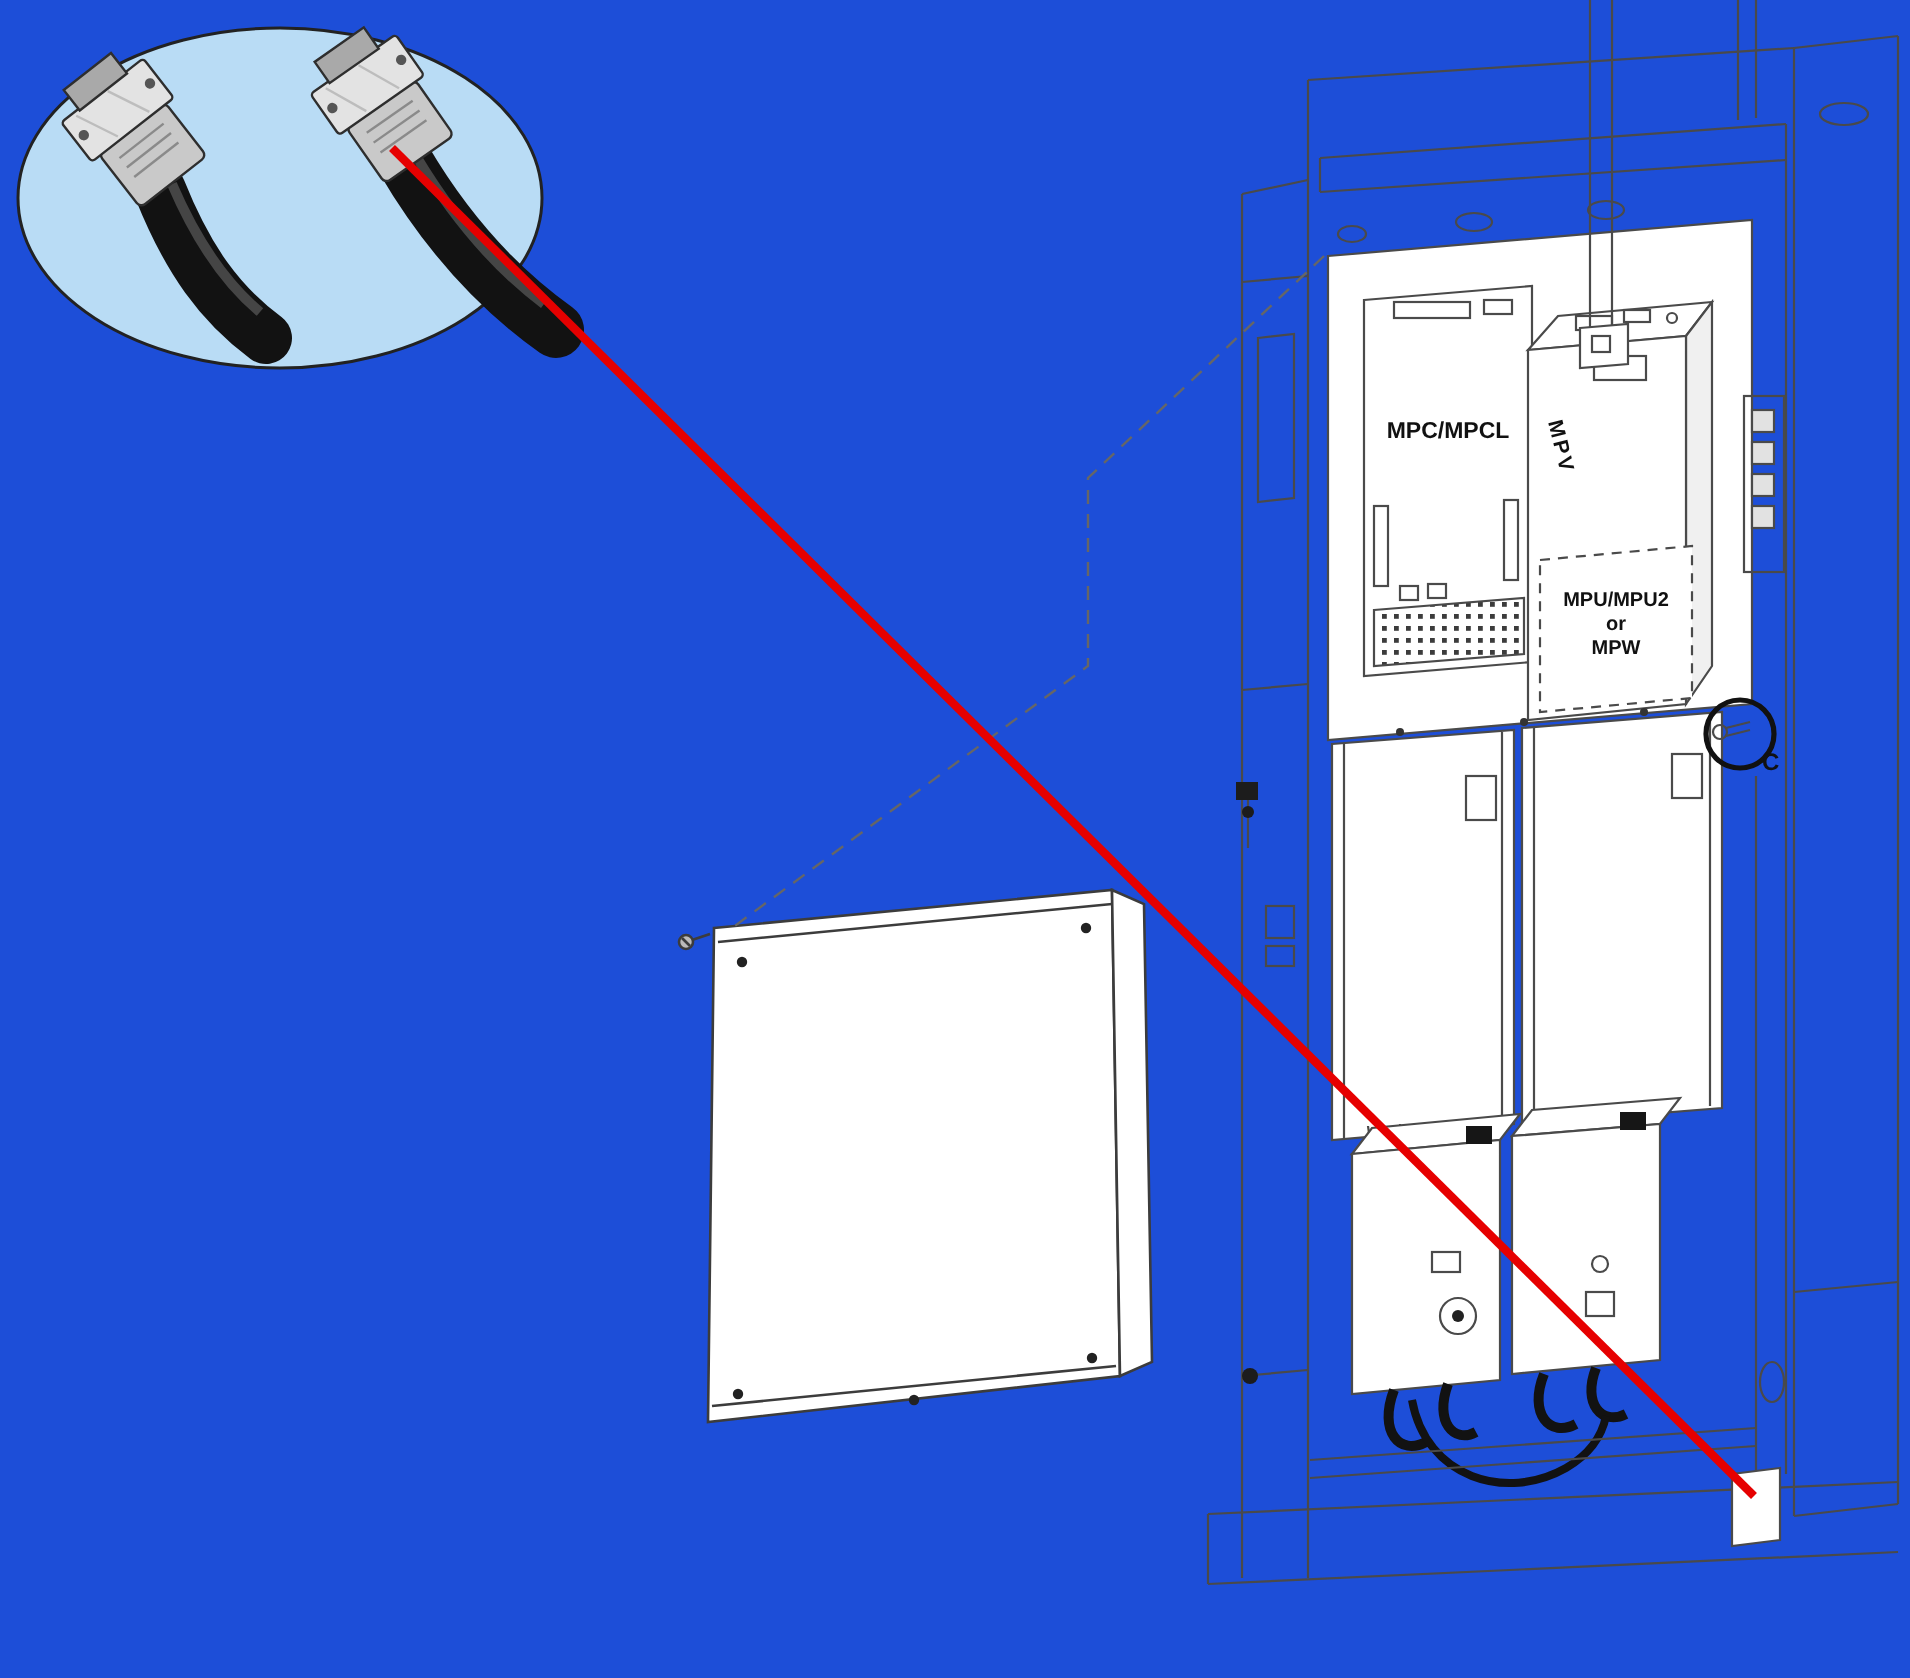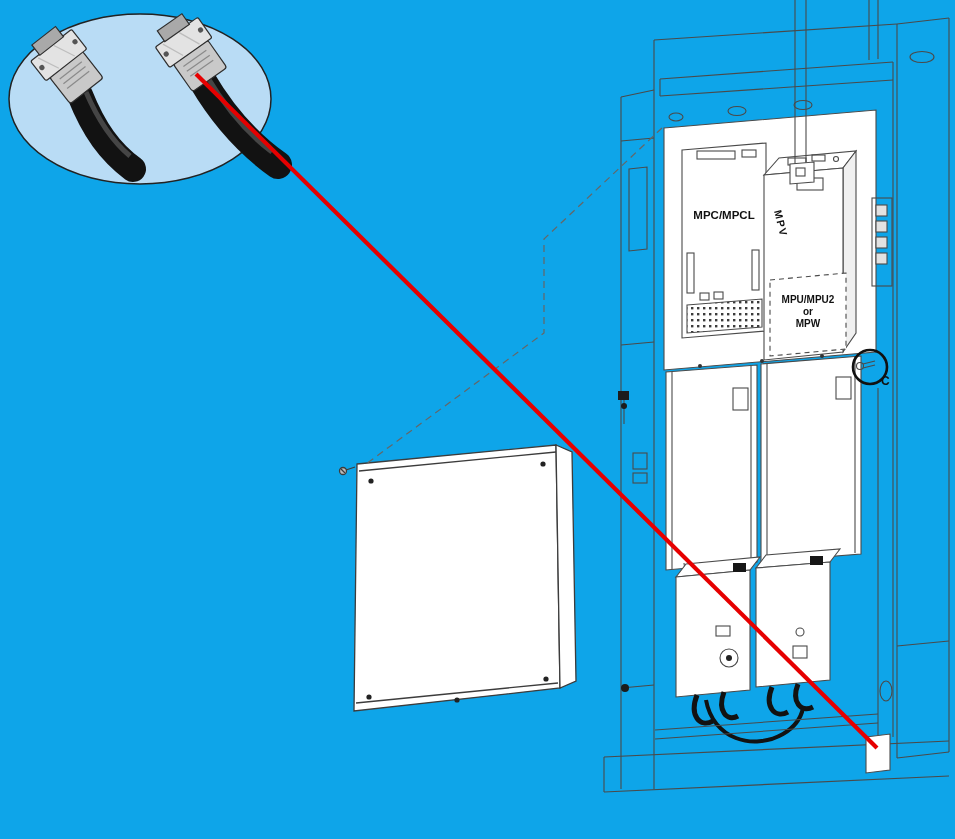--- a/index.html
+++ b/index.html
@@ -4,21 +4,21 @@
 <style>
   html, body {
     margin: 0;
     padding: 0;
     background: #ffffff;
   }
   .stage {
     position: relative;
     width: 955px;
     height: 839px;
-    background: #0ea5e9;
+    background: #1d4ed8;
     overflow: hidden;
   }
   .stage svg {
     position: absolute;
     left: 0;
     top: 0;
   }
   text {
     font-family: "Liberation Sans", "DejaVu Sans", sans-serif;
   }

